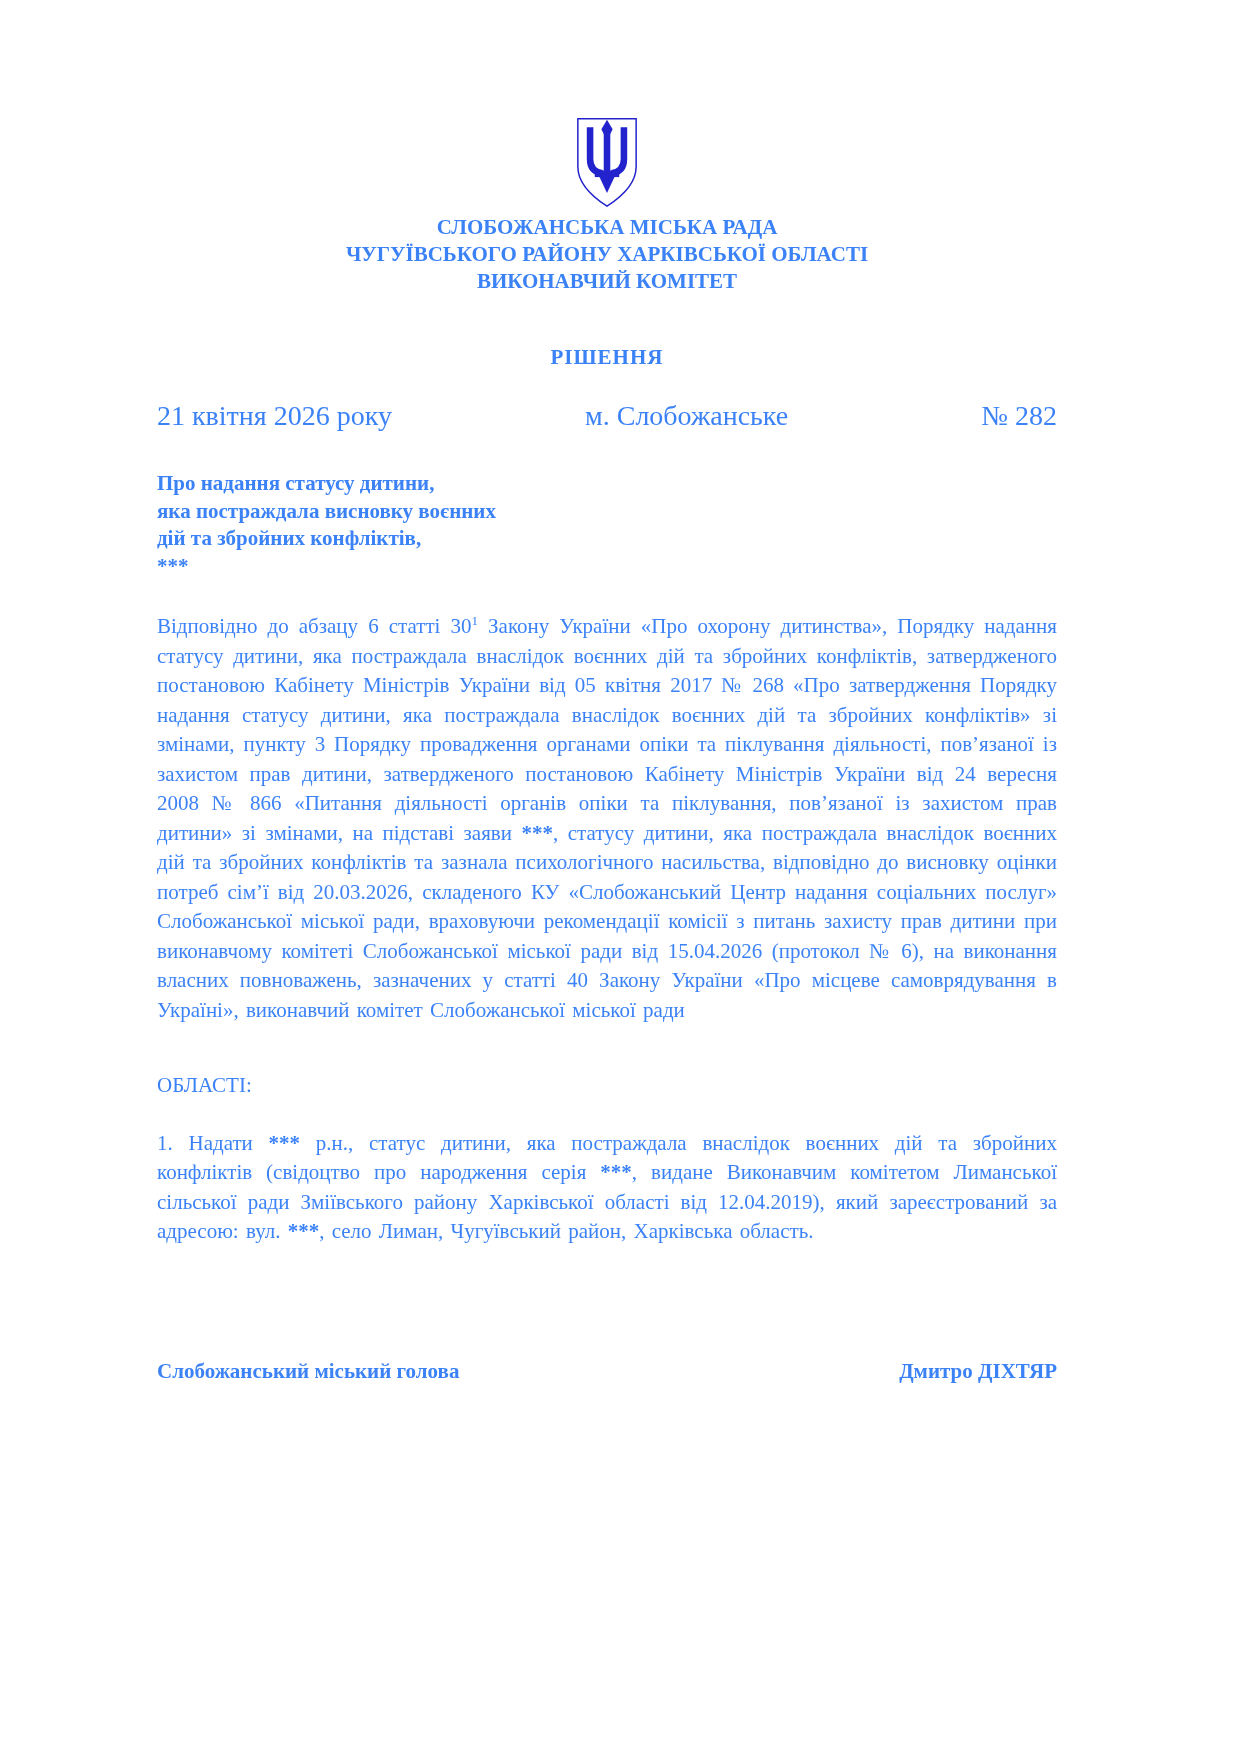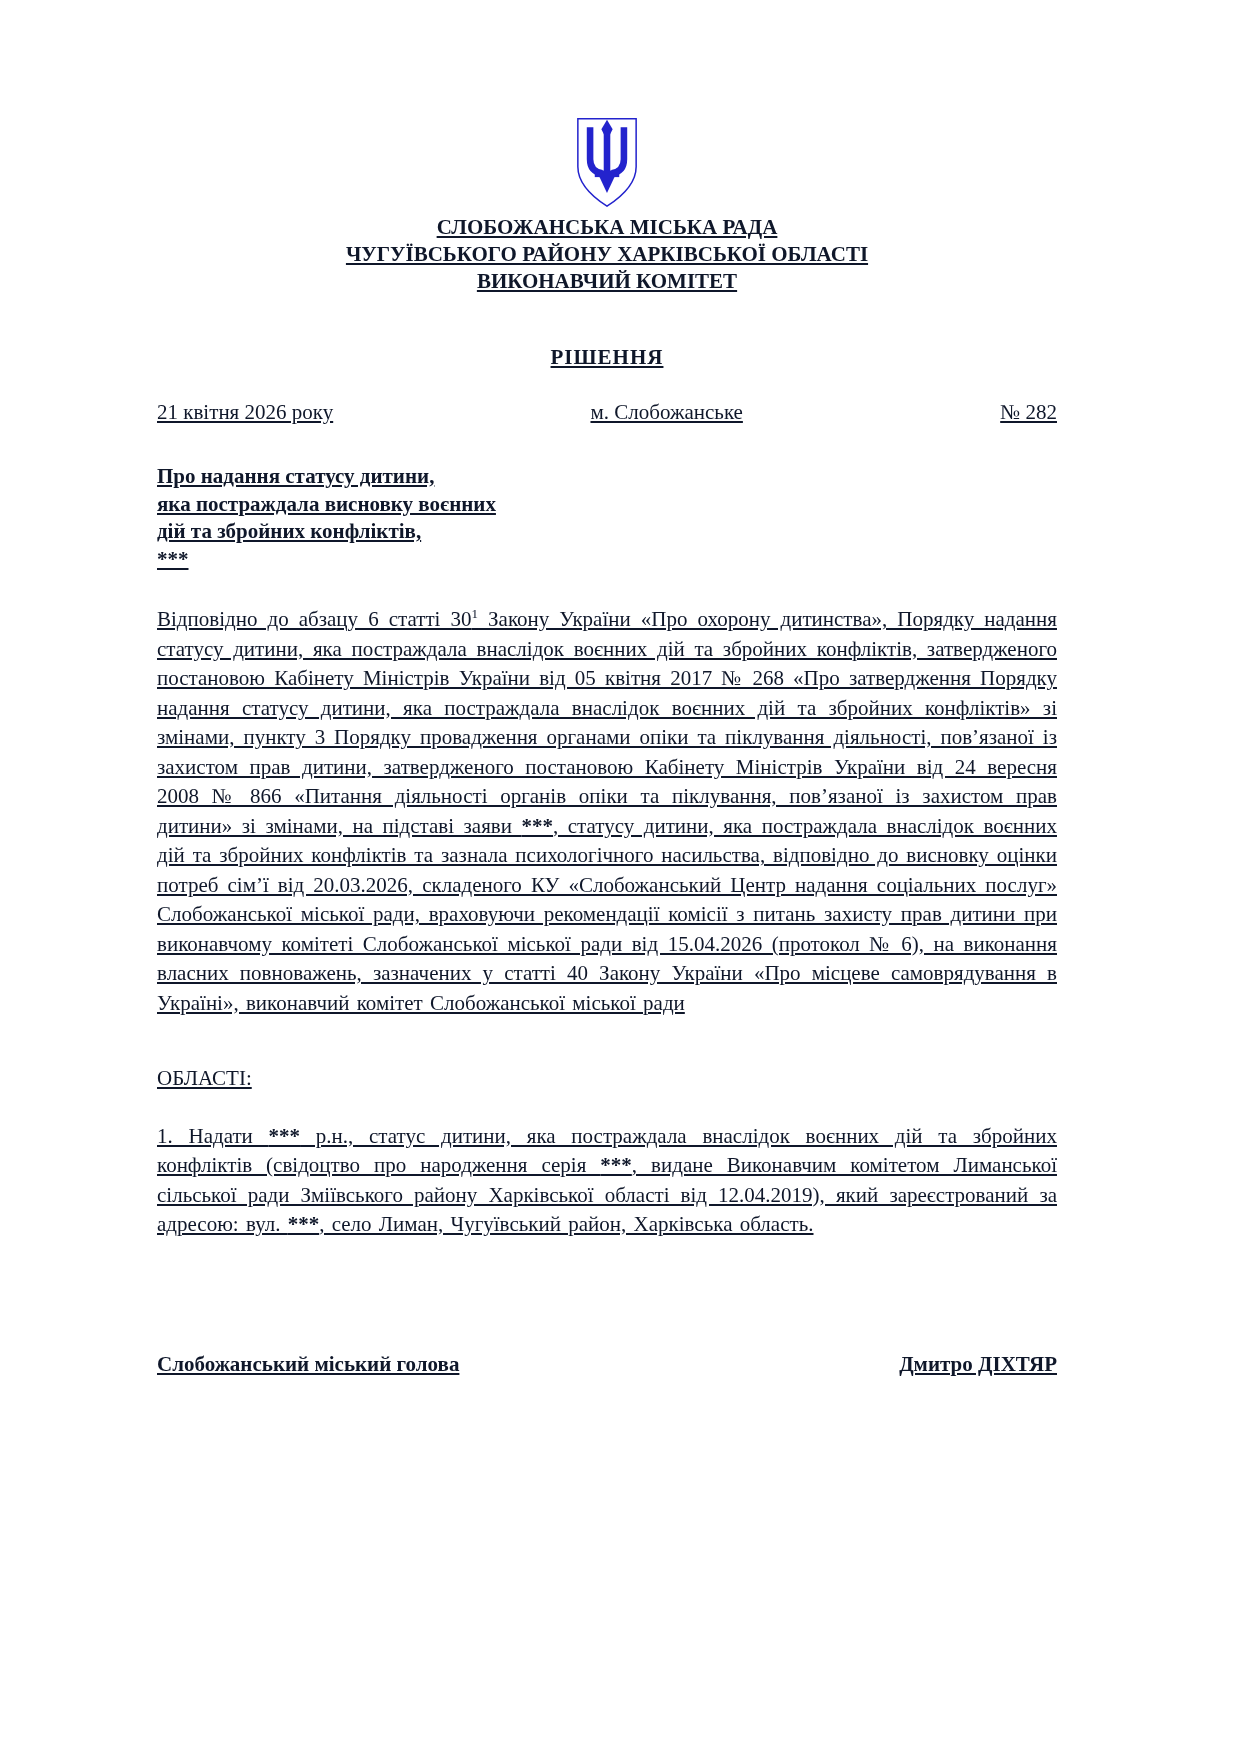--- a/index.html
+++ b/index.html
@@ -1,25 +1,24 @@
 <!DOCTYPE html>
 <html lang="uk"><head>
 <meta charset="utf-8">
 <style>
   html,body{margin:0;padding:0;background:#ffffff;}
   .page{
     position:relative;
     width:1240px;
     height:1754px;
     background:#ffffff;
-    color:#0f172a;
+    color:#3b82f6;
     font-family:"Liberation Serif", serif;
     overflow:hidden;
     box-sizing:border-box;
-    text-decoration:underline;
   }
   .inner{padding:0 183px 0 157px;}
   .emblem{margin:116px auto 4px auto;width:66px;height:94px;color:#2323cd;}
   .org-header{
     text-align:center;
     font-weight:bold;
     font-size:21px;
     line-height:27px;
   }
   .doc-type{
@@ -27,21 +26,21 @@
     text-align:center;
     font-weight:bold;
     font-size:21px;
     letter-spacing:1px;
   }
   .meta-row{
     margin-top:30px;
     display:flex;
     justify-content:space-between;
     align-items:baseline;
-    font-size:21px;
+    font-size:28px;
   }
   .subject{
     margin-top:38px;
     font-weight:bold;
     font-size:21px;
     line-height:27.5px;
   }
   .body-par{
     margin:0;
     text-align:justify;

